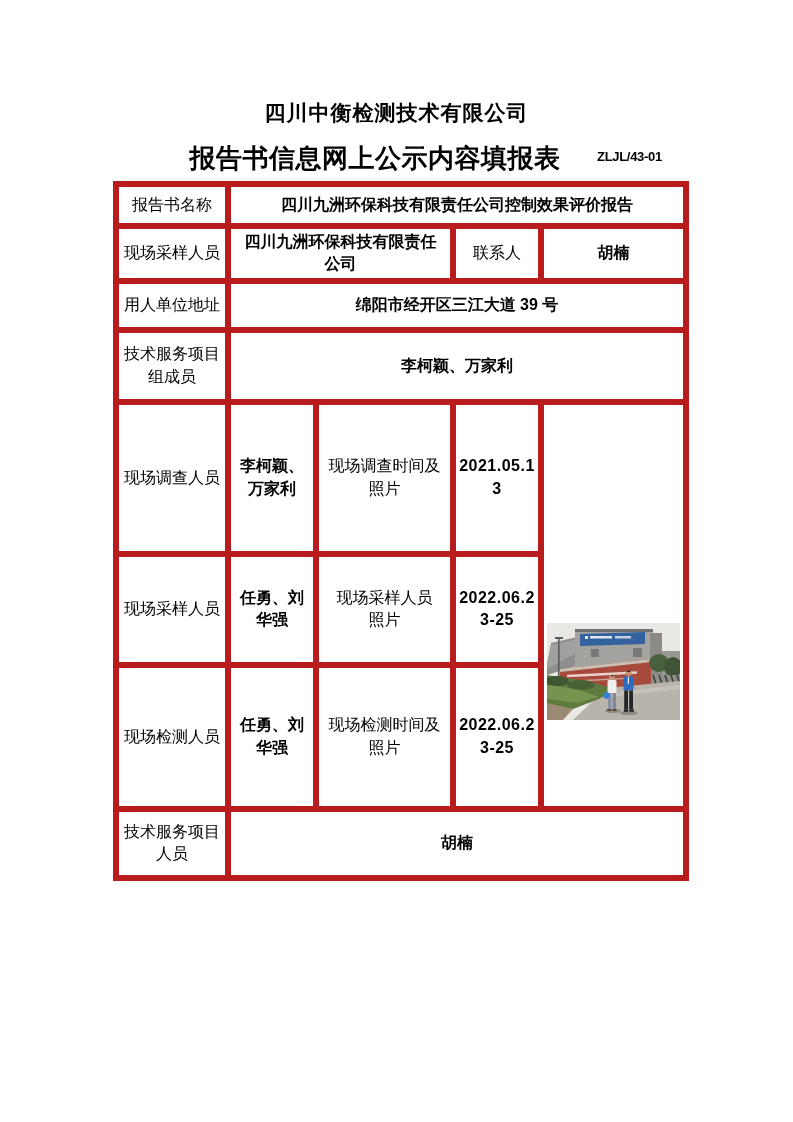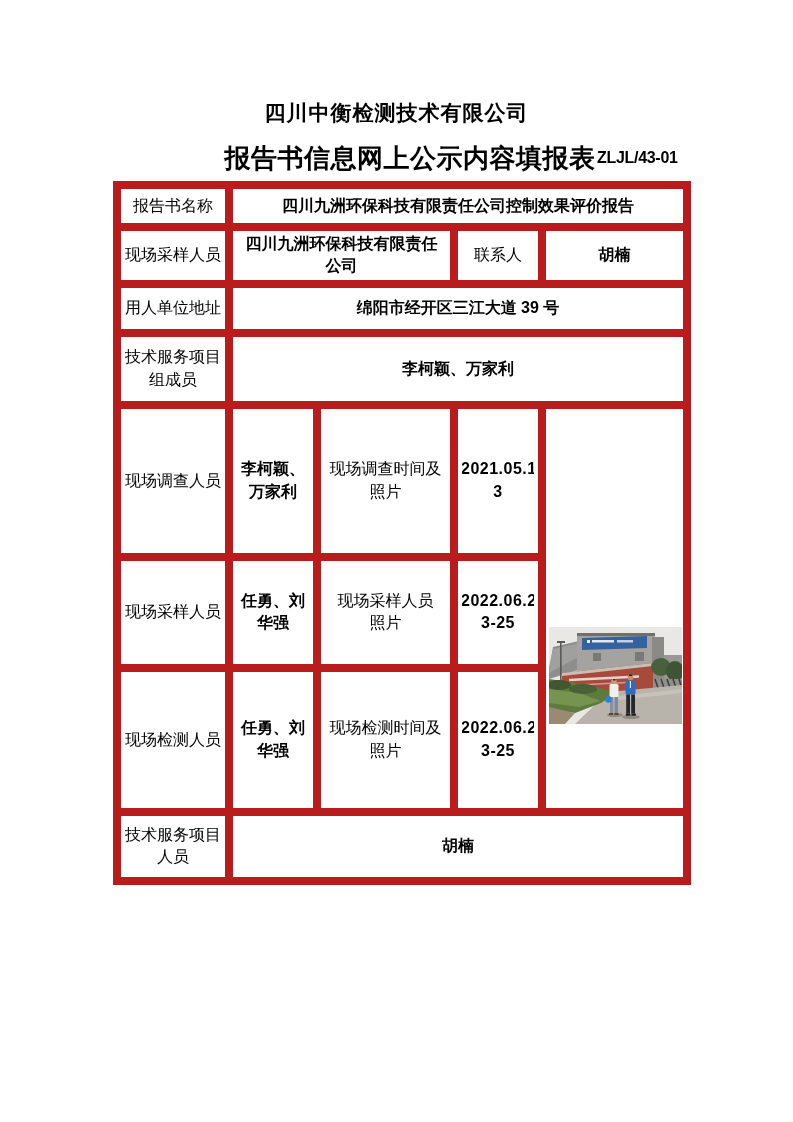--- a/index.html
+++ b/index.html
@@ -10,32 +10,32 @@
   }
   .doc-title{
     position:absolute;top:99px;left:0;width:793px;text-align:center;
     font-size:21px;font-weight:700;letter-spacing:1px;margin:0;
   }
   .subtitle-row{
     position:absolute;top:141px;left:0;width:793px;height:32px;margin:0;
   }
   .doc-subtitle{
     position:absolute;left:0;width:750px;text-align:center;
-    font-size:26px;font-weight:700;letter-spacing:0.5px;top:0;margin-left:35px;
+    font-size:26px;font-weight:700;letter-spacing:0.5px;top:0;
   }
   .doc-code{
     position:absolute;left:597px;top:8px;
-    font-size:16px;font-weight:700;letter-spacing:-0.3px;
+    font-size:13px;font-weight:700;letter-spacing:-0.3px;
   }
   table.main-table{
     position:absolute;top:181px;left:113px;
     border-collapse:collapse;table-layout:fixed;width:570px;
   }
   table.main-table td{
-    border:8px solid #b91c1c;
+    border:6px solid #b91c1c;
     text-align:center;vertical-align:middle;
     padding:2px 3px;
     font-size:16px;line-height:1.4;
     white-space:pre-line;
     overflow:hidden;
   }
   td.lbl{font-weight:400;}
   td.val{font-weight:700;border-radius:21px;}
   td.date-cell{font-size:15px;padding:2px 1px;letter-spacing:0.5px;}
   td.photo-cell{position:relative;padding:0;}

